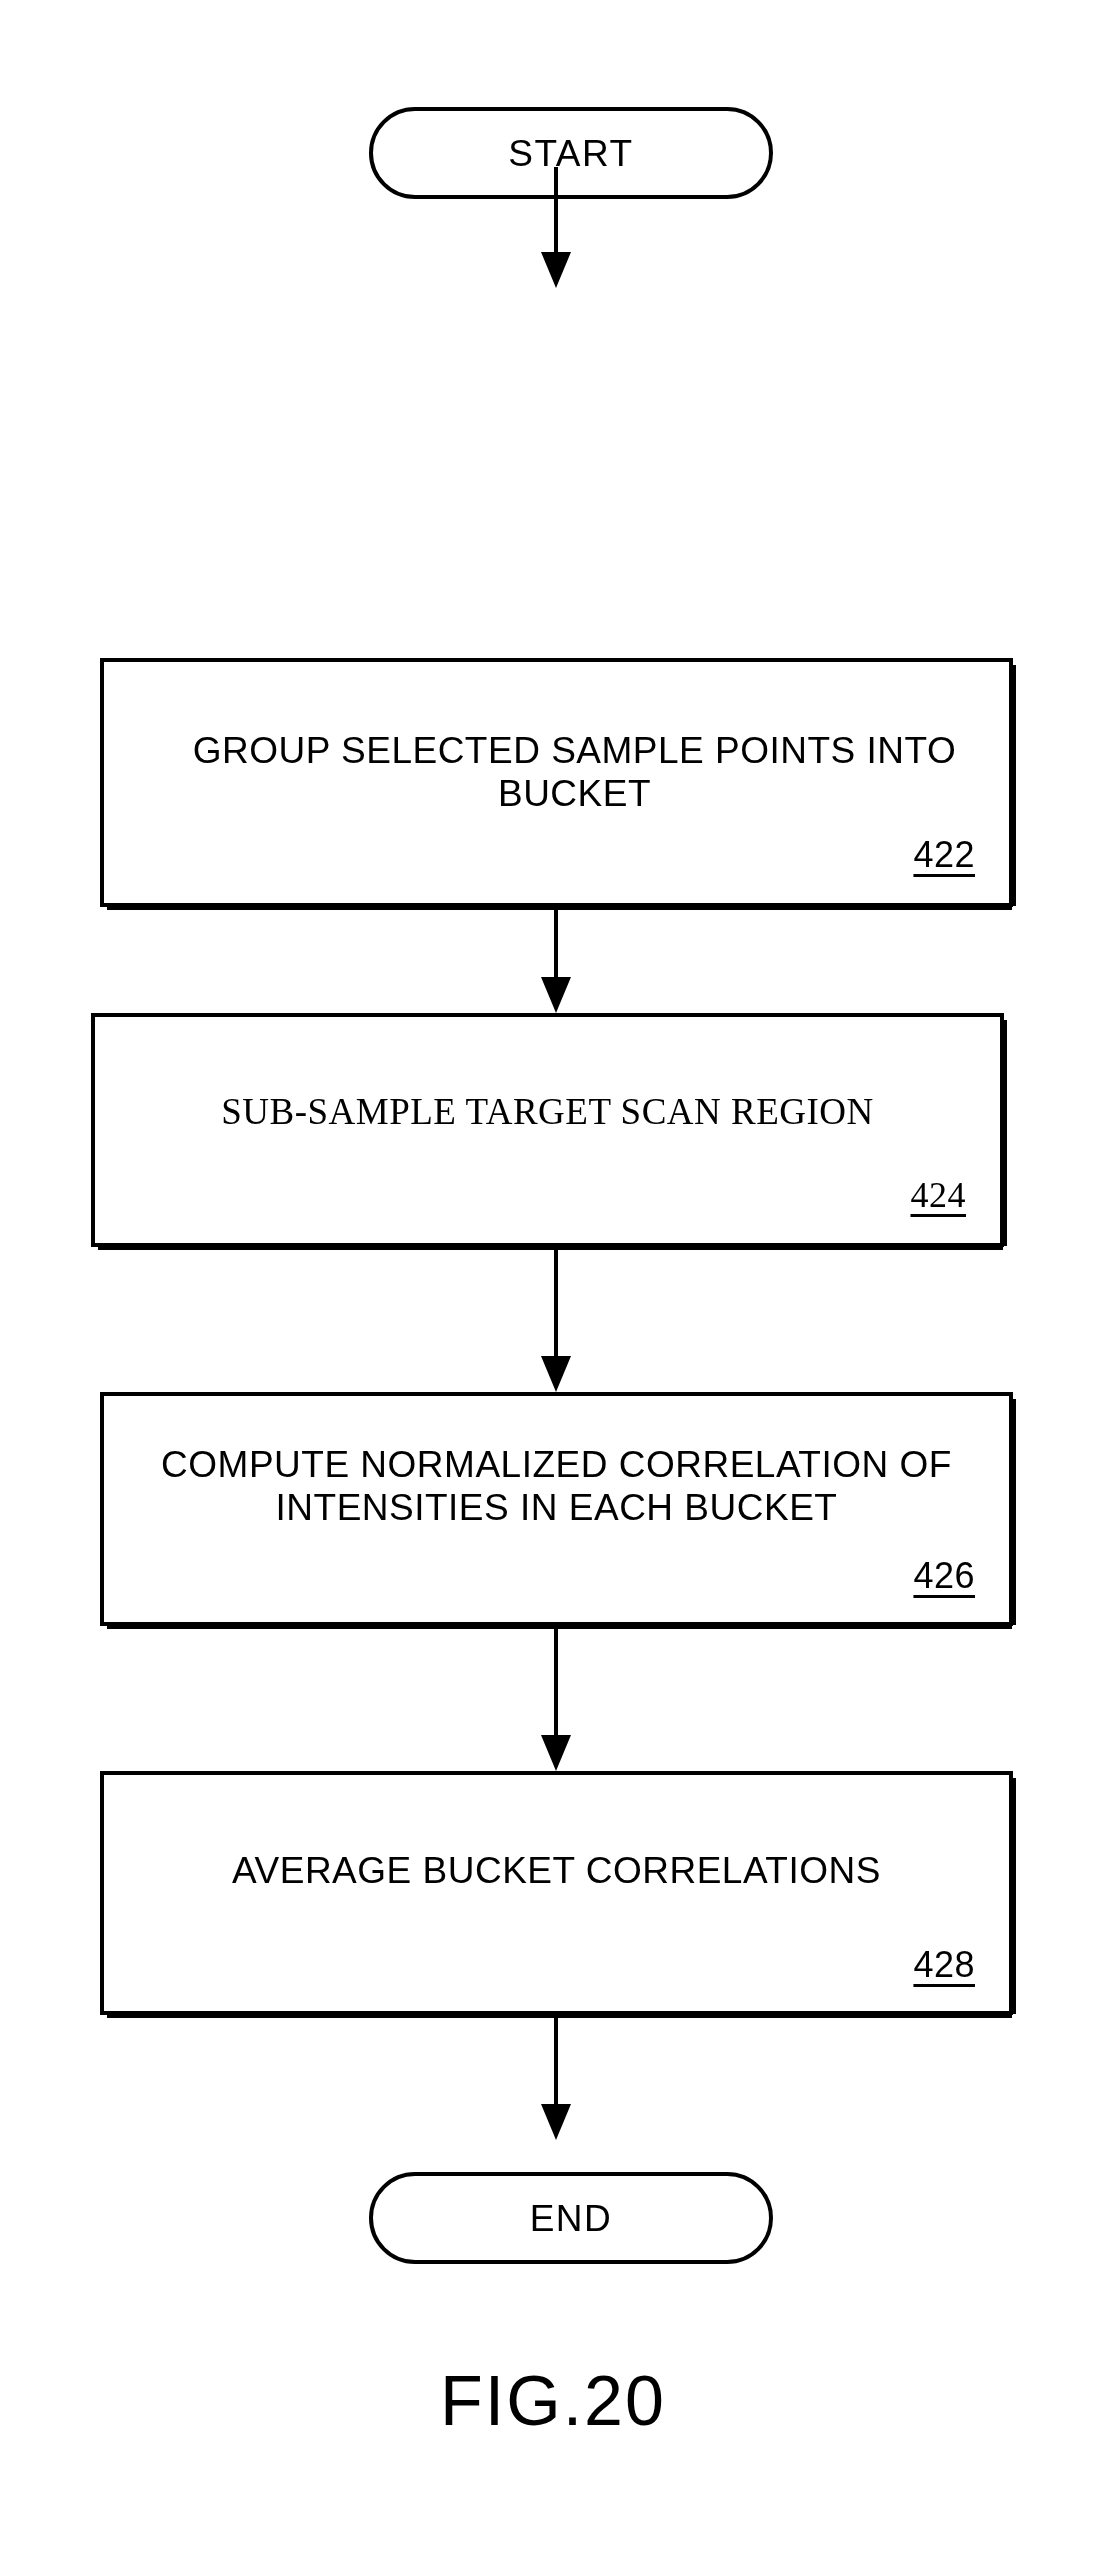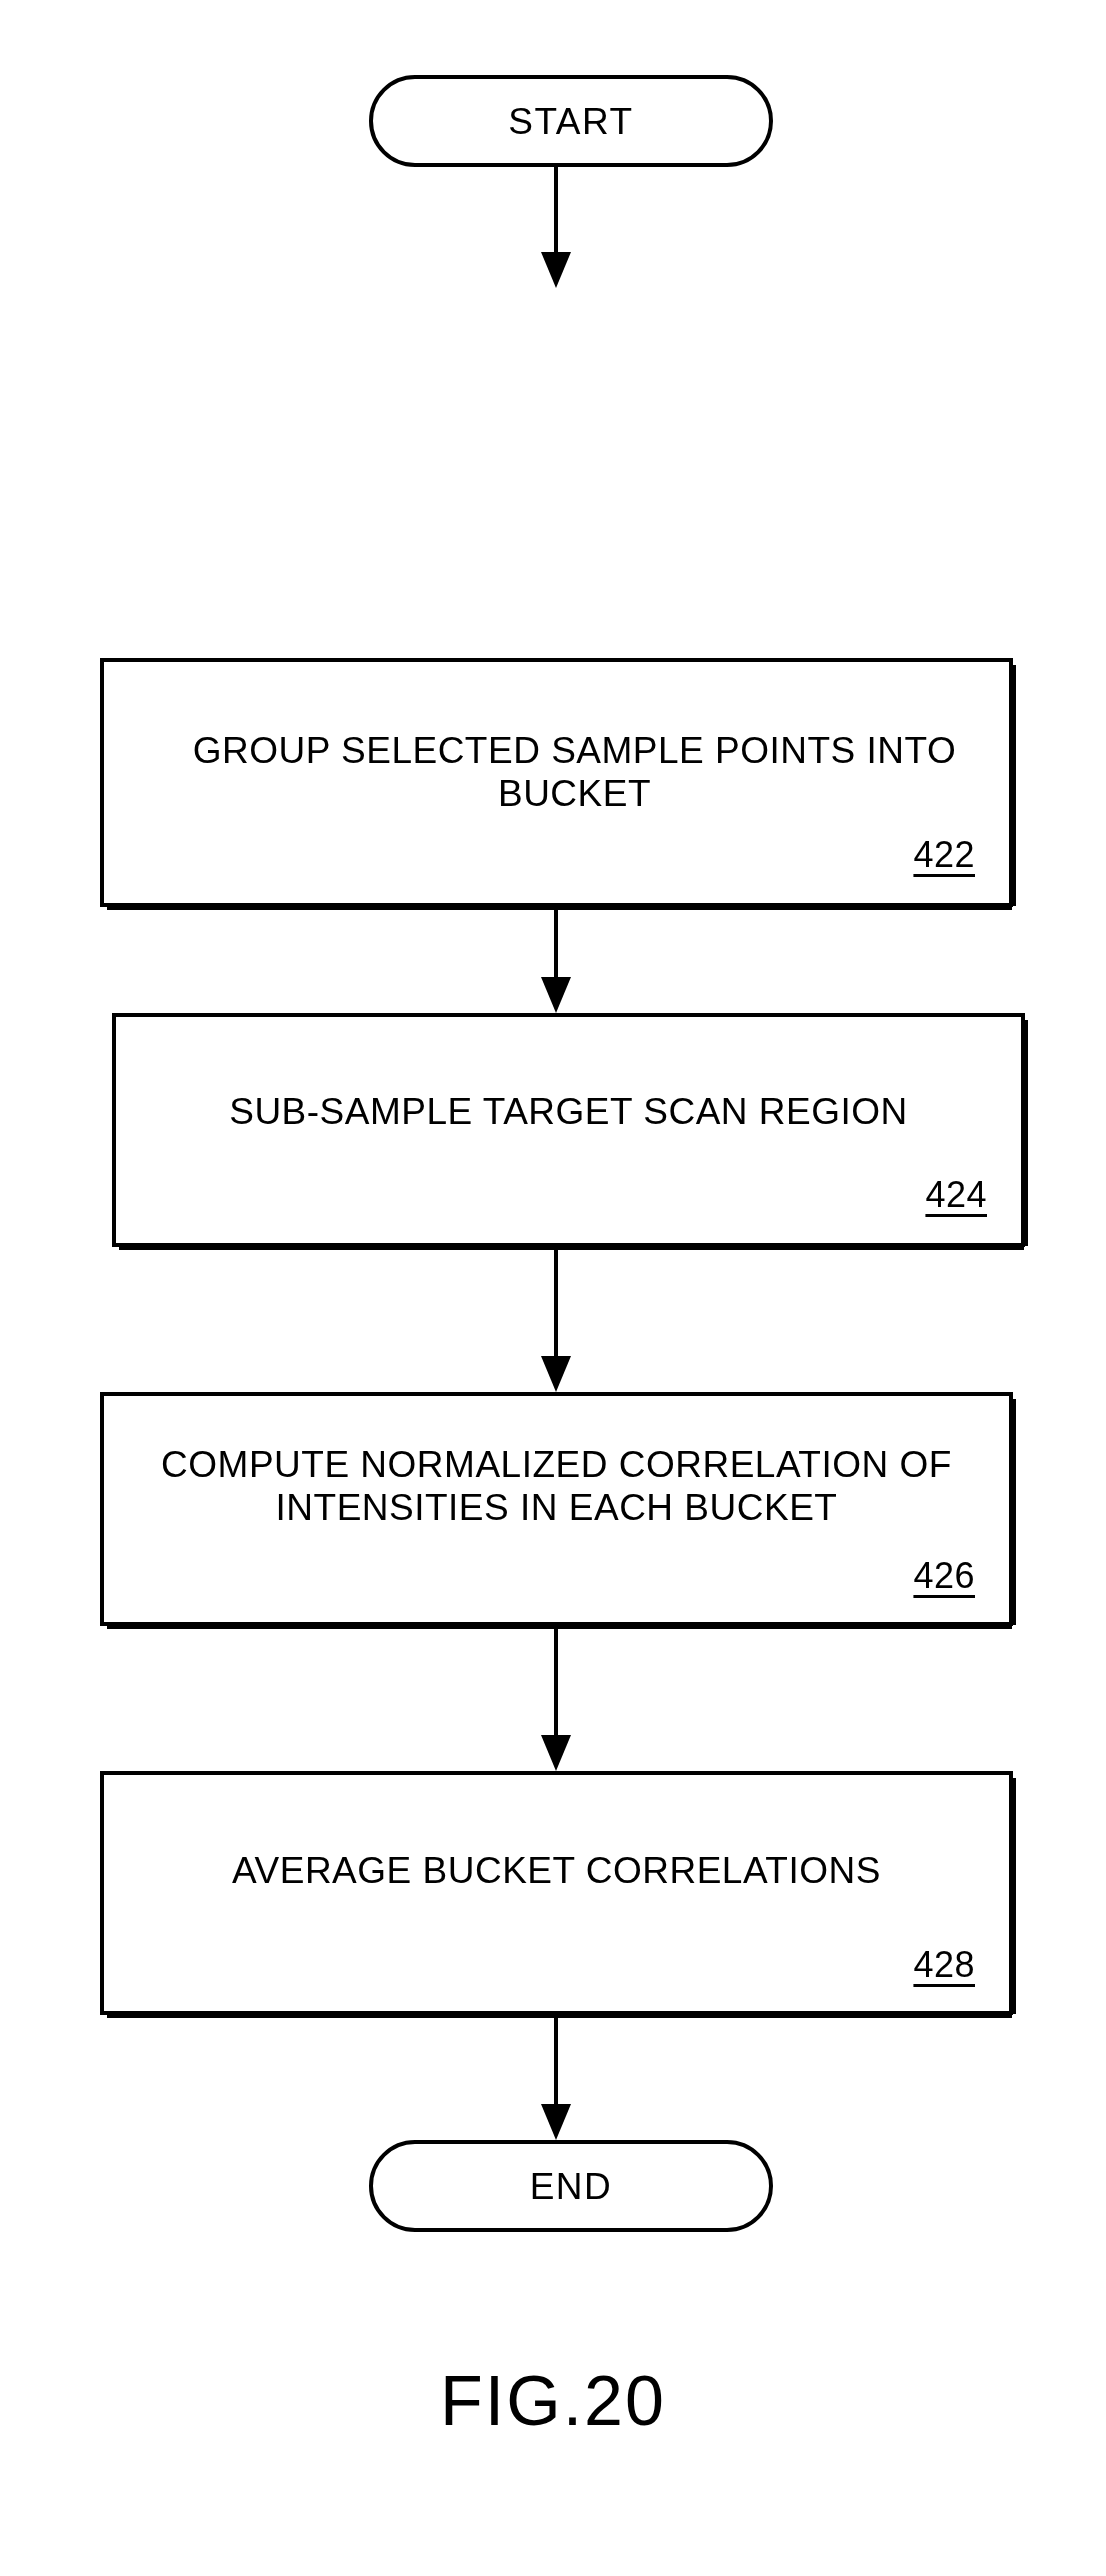--- a/index.html
+++ b/index.html
@@ -25,20 +25,21 @@
   
   .terminator {
     position: absolute;
     box-sizing: border-box;
     border: 4px solid #000000;
     border-radius: 997px;
     background: #ffffff;
     display: flex;
     align-items: center;
     justify-content: center;
+    margin-top: 32px;
   }
   .terminator .term-label {
     font-size: 37px;
     letter-spacing: 1.5px;
     line-height: 1;
     white-space: nowrap;
   }
 
   
   .process-box {
@@ -162,21 +163,21 @@
       </div>
     </div>
     <span class="ref-num" style="right:34px; bottom:30px;text-align:center;">422</span>
   </div>
 
   <div class="connector" style="left:556px; top:908px; height:105px;">
     <div class="shaft" style="height:69px;"></div>
     <div class="head" style="top:69px;"></div>
   </div>
 
-  <div class="process-box" style="left:112px; top:1013px; width:913px; height:234px;">
+  <div class="process-box" style="left:91px; top:1013px; width:913px; height:234px;font-family:Liberation Serif, serif;">
     <div class="box-inner">
       <div class="box-text" style="transform: translateY(-18px);">
         <span class="tline">SUB-SAMPLE TARGET SCAN REGION</span>
       </div>
     </div>
     <span class="ref-num" style="right:34px; bottom:30px;">424</span>
   </div>
 
   <div class="connector" style="left:556px; top:1247px; height:145px;">
     <div class="shaft" style="height:109px;"></div>

